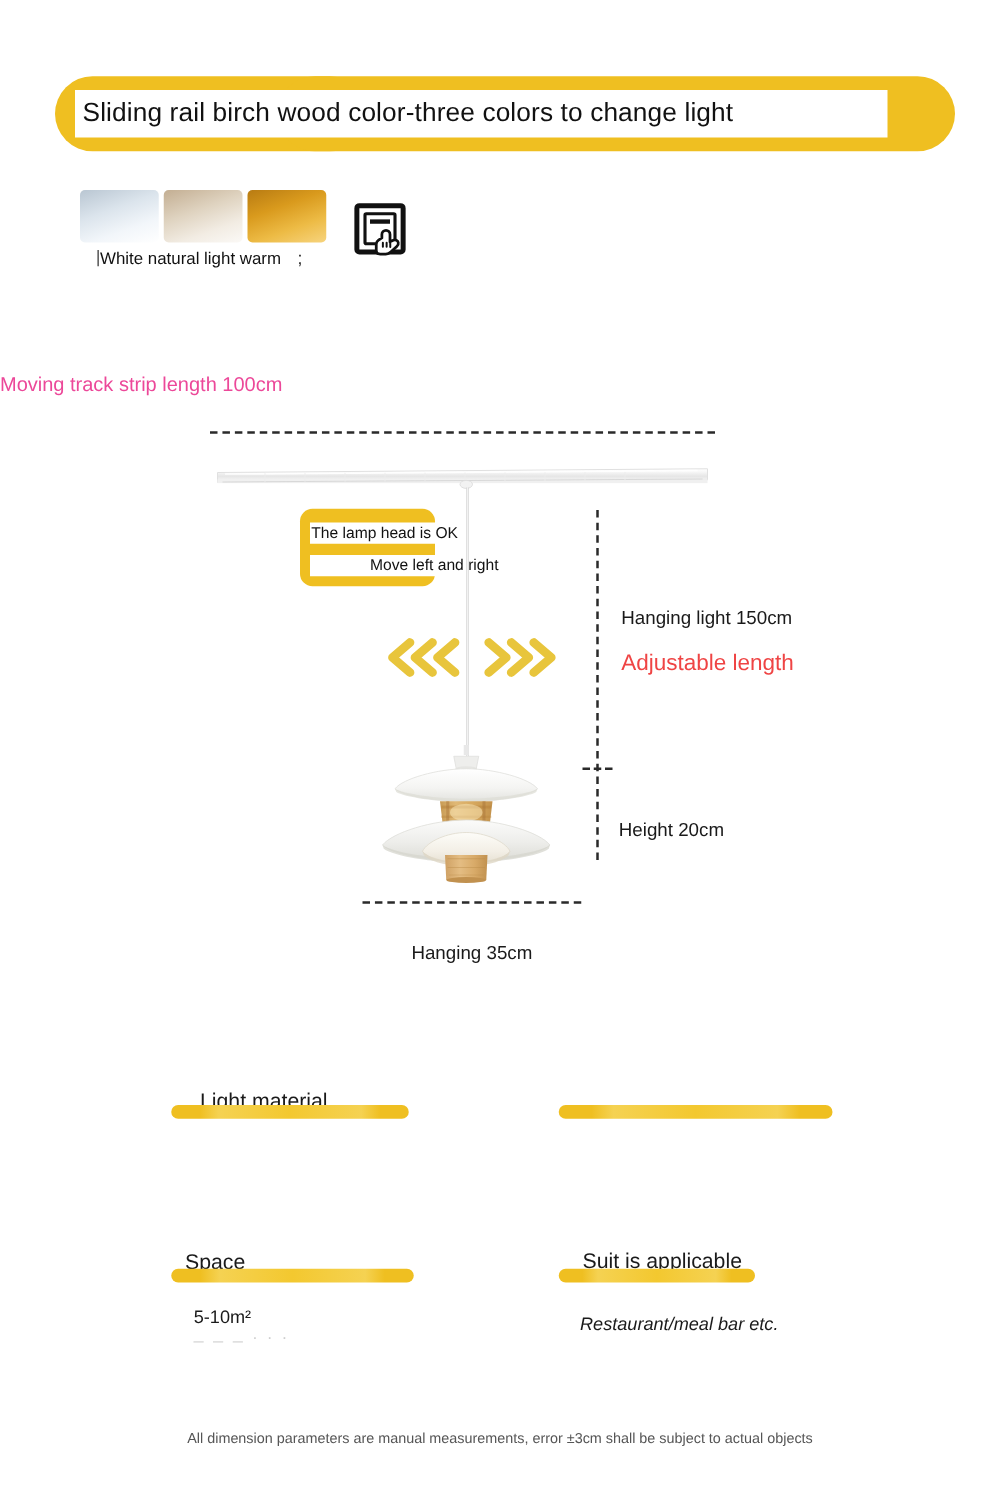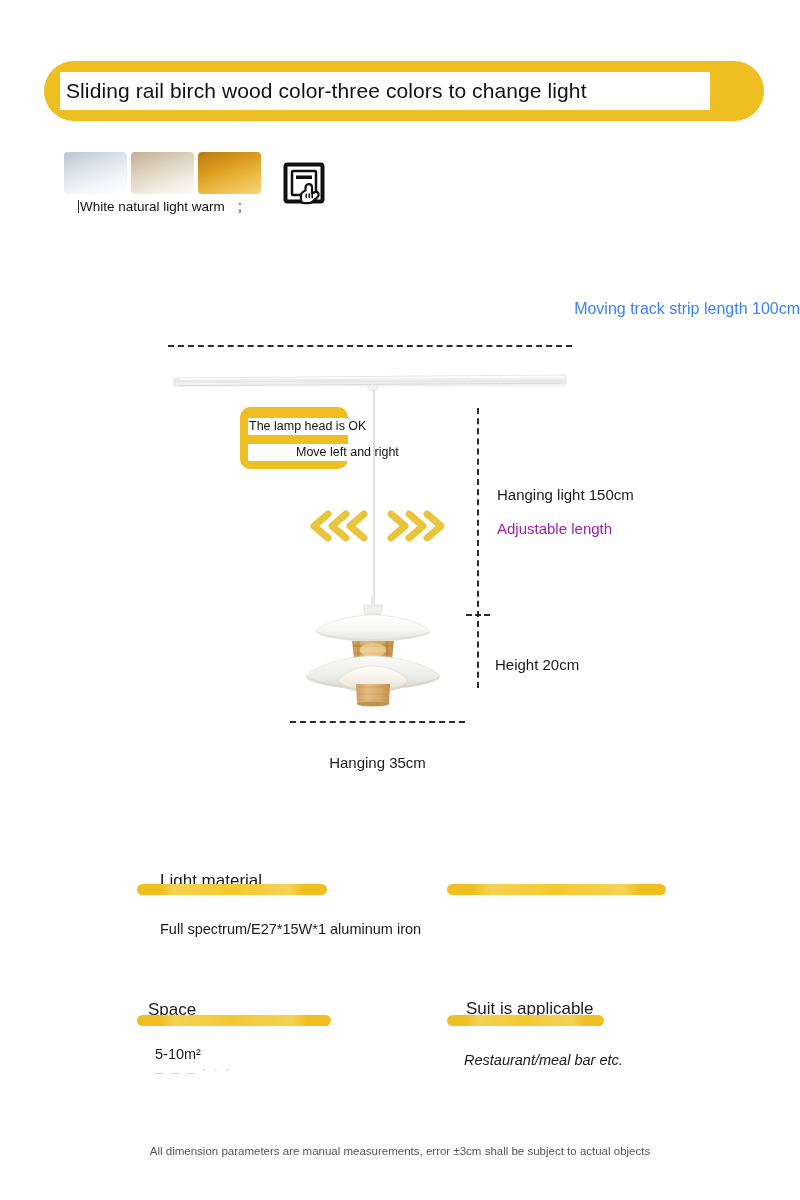--- a/index.html
+++ b/index.html
@@ -64,21 +64,21 @@
     position: absolute; left: 238px; top: 198px;
     font-size: 14px; color: #222;
   }
 
   
   .switch-icon { position: absolute; left: 283px; top: 162px; width: 44px; height: 50px; }
 
   
   .track-label {
     position: absolute; left: 0; top: 300px; width: 800px;
-    text-align: right; font-size: 16px; color: #3b82f6;
+    text-align: left; font-size: 16px; color: #ec4899;
   }
   .track-dash {
     position: absolute; left: 168px; top: 345px;
     width: 404px; height: 0;
     border-top: 2px dashed #2a2a2a;
   }
   .track-bar { position: absolute; left: 172px; top: 374px; width: 396px; height: 18px; }
 
   
   .drop-wire {
@@ -123,21 +123,21 @@
     position: absolute; left: 466px; top: 614px;
     width: 24px; height: 0;
     border-top: 2px dashed #2a2a2a;
   }
   .dim-text-hang {
     position: absolute; left: 497px; top: 486px;
     font-size: 15px; color: #1a1a1a; white-space: nowrap;
   }
   .dim-text-adj {
     position: absolute; left: 497px; top: 520px;
-    font-size: 15px; color: #a21caf; white-space: nowrap;
+    font-size: 18px; color: #ef4444; white-space: nowrap;
   }
   .dim-text-height {
     position: absolute; left: 495px; top: 656px;
     font-size: 15px; color: #1a1a1a; white-space: nowrap;
   }
   .dim-dash-diam {
     position: absolute; left: 290px; top: 721px;
     width: 175px; height: 0;
     border-top: 2px dashed #2a2a2a;
   }
@@ -345,21 +345,20 @@
       <path d="M58 91 L88 91" stroke="#bb8c48" stroke-width="0.9" opacity="0.5"></path>
       <path d="M58 98 L88 98" stroke="#bb8c48" stroke-width="0.8" opacity="0.42"></path>
       <path d="M59 104 L87 104" stroke="#bb8c48" stroke-width="0.8" opacity="0.35"></path>
       <ellipse cx="73" cy="108" rx="16" ry="2.4" fill="#c1914f"></ellipse>
     </svg>
   </div>
 
   <div class="spec-heading" id="lm-heading">Light material</div>
   <div class="spec-bar" id="lm-bar-left"></div>
   <div class="spec-bar" id="lm-bar-right"></div>
-  <div class="spec-body" id="lm-body">Full spectrum/E27*15W*1 aluminum   iron</div>
 
   <div class="spec-heading" id="sp-heading">Space</div>
   <div class="spec-bar" id="sp-bar"></div>
   <div class="spec-body" id="sp-body">5-10m²</div>
   <div class="ghost" id="ghost-space">_ _ _ . . .</div>
 
   <div class="spec-heading" id="su-heading">Suit is applicable</div>
   <div class="spec-bar" id="su-bar"></div>
   <div class="spec-body" id="su-body">Restaurant/meal bar etc.</div>
 

